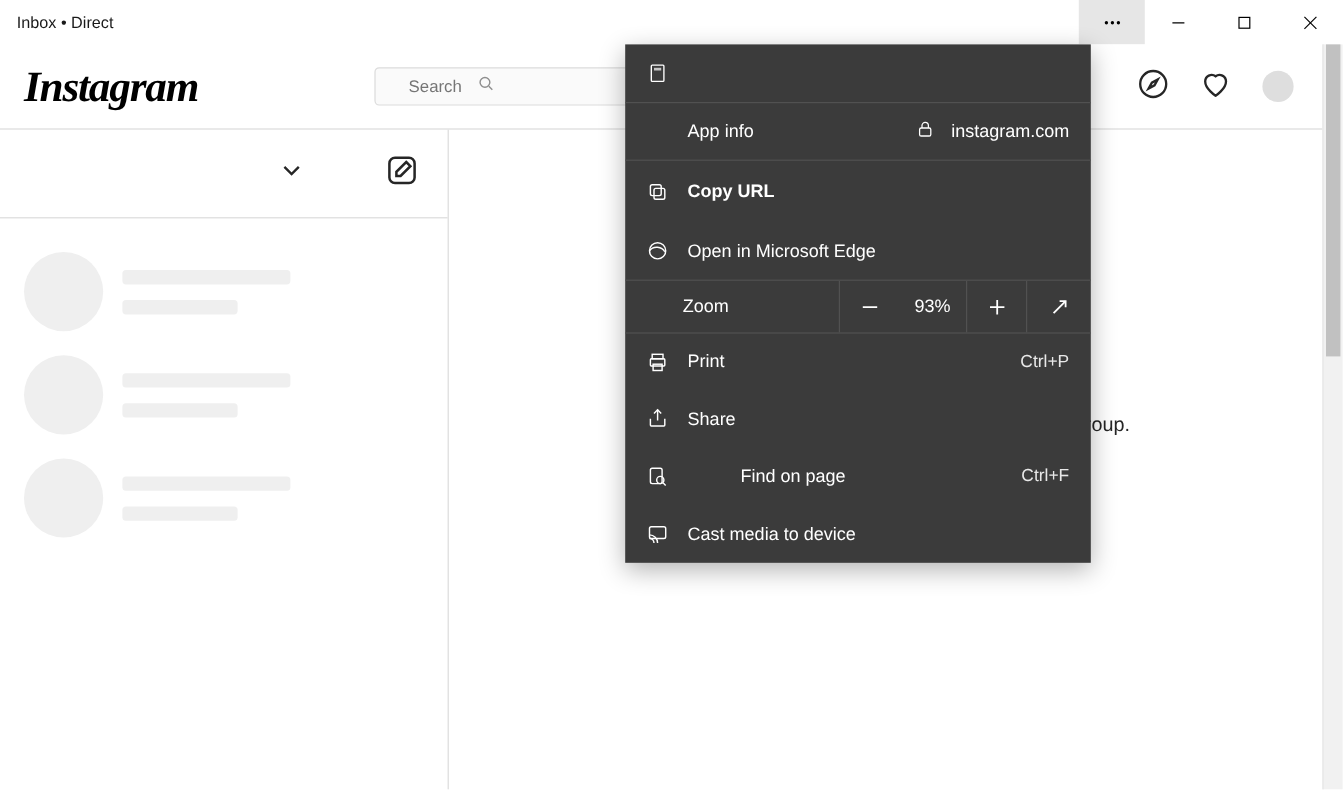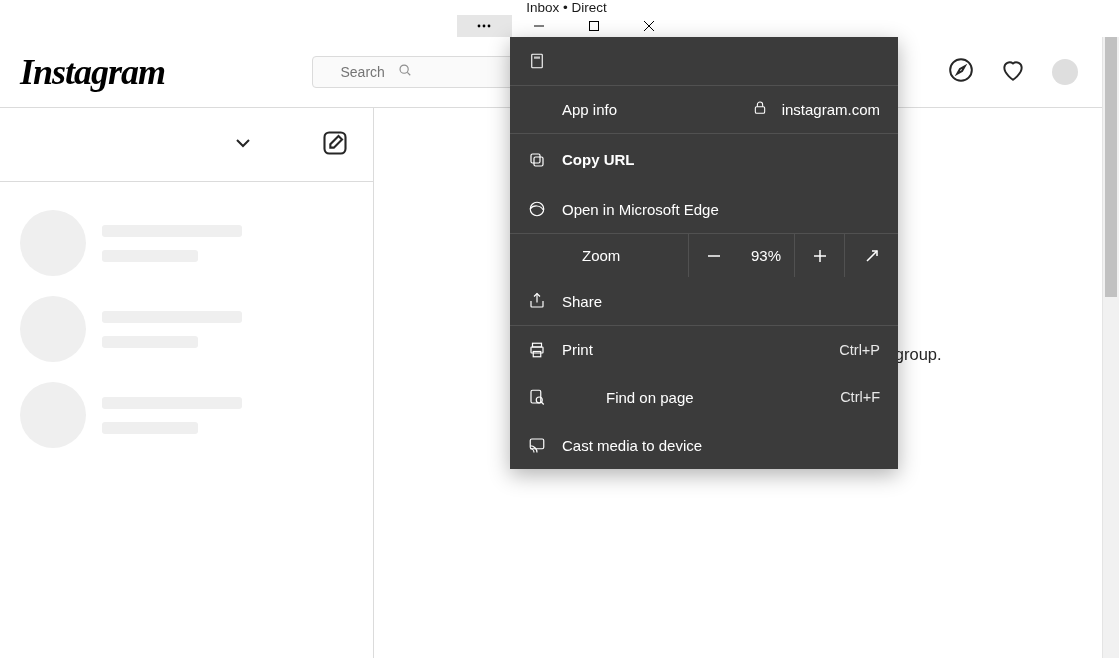--- a/index.html
+++ b/index.html
@@ -1,18 +1,18 @@
 <!DOCTYPE html>
 <html><head>
 <meta charset="utf-8">
 <style>
   * { box-sizing: border-box; margin: 0; padding: 0; }
   html, body { width: 1119px; height: 658px; font-family: "Segoe UI", Arial, sans-serif; background: #fff; overflow: hidden; }
   
-  .titlebar { height: 37px; display: flex; align-items: center; justify-content: space-between; padding-left: 14px; font-size: 13.5px; color: #1a1a1a; flex-direction: column; }
+  .titlebar { height: 37px; display: flex; align-items: center; justify-content: space-between; padding-left: 14px; font-size: 13.5px; color: #1a1a1a; }
   .titlebar-right { display: flex; height: 100%; }
   .tb-btn { width: 55px; display: flex; align-items: center; justify-content: center; color: #000; }
   .tb-btn.active { background: #e6e6e6; }
   .tb-btn svg { display: block; }
 
   
   .viewport { position: relative; height: 621px; display: flex; }
   .page { flex: 1; display: flex; flex-direction: column; background: #fff; }
   .vscroll { width: 17px; background: #f1f1f1; border-left: 1px solid #e4e4e4; position: relative; }
   .vscroll .thumb { position: absolute; top: 0; left: 2px; right: 2px; height: 260px; background: #c1c1c1; border-radius: 0; }
@@ -37,29 +37,29 @@
   .skel-lines { display: flex; flex-direction: column; gap: 13px; }
   .skel-line { height: 12px; border-radius: 3px; background: #efefef; }
   .skel-line.a { width: 140px; }
   .skel-line.b { width: 96px; }
 
   .main { flex: 1; display: flex; flex-direction: column; align-items: center; justify-content: center; gap: 18px; }
   .main-sub { font-size: 16.5px; color: #262626; }
   .cta { background: #0095f6; color: #fff; border: none; border-radius: 5px; padding: 10px 18px; font-size: 17px; font-weight: 500; cursor: pointer; }
 
   
-  .menu { position: absolute; left: 510px; top: 0; width: 388px; background: #3b3b3b; color: #fff; font-size: 15px; box-shadow: 0 6px 20px rgba(0,0,0,.3); border-radius: 0; }
+  .menu { position: absolute; left: 521px; top: 0; width: 388px; background: #3b3b3b; color: #fff; font-size: 15px; box-shadow: 0 6px 20px rgba(0,0,0,.3); border-radius: 0; }
   .menu-row { display: flex; align-items: center; height: 48px; padding: 0 18px; border-top: 1px solid #515151; }
   .menu-row.first { border-top: none; height: 48px; }
   .menu-row.tall { height: 52px; font-weight: bold; }
   .m-icon { width: 34px; display: flex; justify-content: flex-start; color: #fff; }
   .m-label { flex: 1; }
   .m-short { color: #e8e8e8; font-size: 14.5px; }
   .menu .zoom { display: flex; align-items: center; padding: 0; border-top: 1px solid #515151; height: 44px; }
-  .zoom .zlabel { width: 178px; padding-left: 72px; }
+  .zoom .zlabel { width: 178px; padding-left: 48px; }
   .zoom .zcell { flex: 0 0 50px; display: flex; align-items: center; justify-content: center; border-left: 1px solid #515151; height: 100%; }
   .zoom .zval  { flex: 0 0 56px; display: flex; align-items: center; justify-content: center; height: 100%; }
   .zoom .zfull { flex: 0 0 54px; display: flex; align-items: center; justify-content: center; border-left: 1px solid #515151; height: 100%; }
 
   svg { display: inline-block; }
 </style>
 </head>
 <body>
 
 <div class="titlebar">
@@ -226,41 +226,41 @@
             <line x1="8" y1="2" x2="8" y2="14" stroke="#fff" stroke-width="1.5"></line>
           </svg>
       </span>
       <span class="zfull">
         <svg width="16" height="16" viewBox="0 0 16 16" fill="none" stroke="#fff" stroke-width="1.5">
             <line x1="3" y1="13" x2="13" y2="3"></line>
             <polyline points="8 3 13 3 13 8"></polyline>
           </svg>
       </span>
     </div>
+    <div class="menu-row">
+      <span class="m-icon">
+        <svg width="18" height="18" viewBox="0 0 24 24" fill="none" stroke="#fff" stroke-width="1.6">
+            <rect x="6" y="3" width="12" height="5"></rect>
+            <rect x="4" y="8" width="16" height="8" rx="1"></rect>
+            <rect x="7" y="14" width="10" height="7"></rect>
+          </svg>
+      </span>
+      <span class="m-label">Print</span>
+      <span class="m-short">Ctrl+P</span>
+    </div>
     <div class="menu-row" style="border-top:none;">
       <span class="m-icon">
         <svg width="18" height="18" viewBox="0 0 24 24" fill="none" stroke="#fff" stroke-width="1.6">
             <path d="M4 12v7a1 1 0 001 1h14a1 1 0 001-1v-7"></path>
             <polyline points="16 6 12 2 8 6"></polyline>
             <line x1="12" y1="2" x2="12" y2="14"></line>
           </svg>
       </span>
       <span class="m-label">Share</span>
     </div>
-    <div class="menu-row">
-      <span class="m-icon">
-        <svg width="18" height="18" viewBox="0 0 24 24" fill="none" stroke="#fff" stroke-width="1.6">
-            <rect x="6" y="3" width="12" height="5"></rect>
-            <rect x="4" y="8" width="16" height="8" rx="1"></rect>
-            <rect x="7" y="14" width="10" height="7"></rect>
-          </svg>
-      </span>
-      <span class="m-label">Print</span>
-      <span class="m-short">Ctrl+P</span>
-    </div>
     <div class="menu-row" style="border-top:none;gap:44px;">
       <span class="m-icon">
         <svg width="18" height="18" viewBox="0 0 24 24" fill="none" stroke="#fff" stroke-width="1.6">
             <rect x="4" y="3" width="13" height="17" rx="2"></rect>
             <circle cx="15" cy="16" r="4"></circle>
             <line x1="18" y1="19" x2="21" y2="22"></line>
           </svg>
       </span>
       <span class="m-label">Find on page</span>
       <span class="m-short">Ctrl+F</span>

